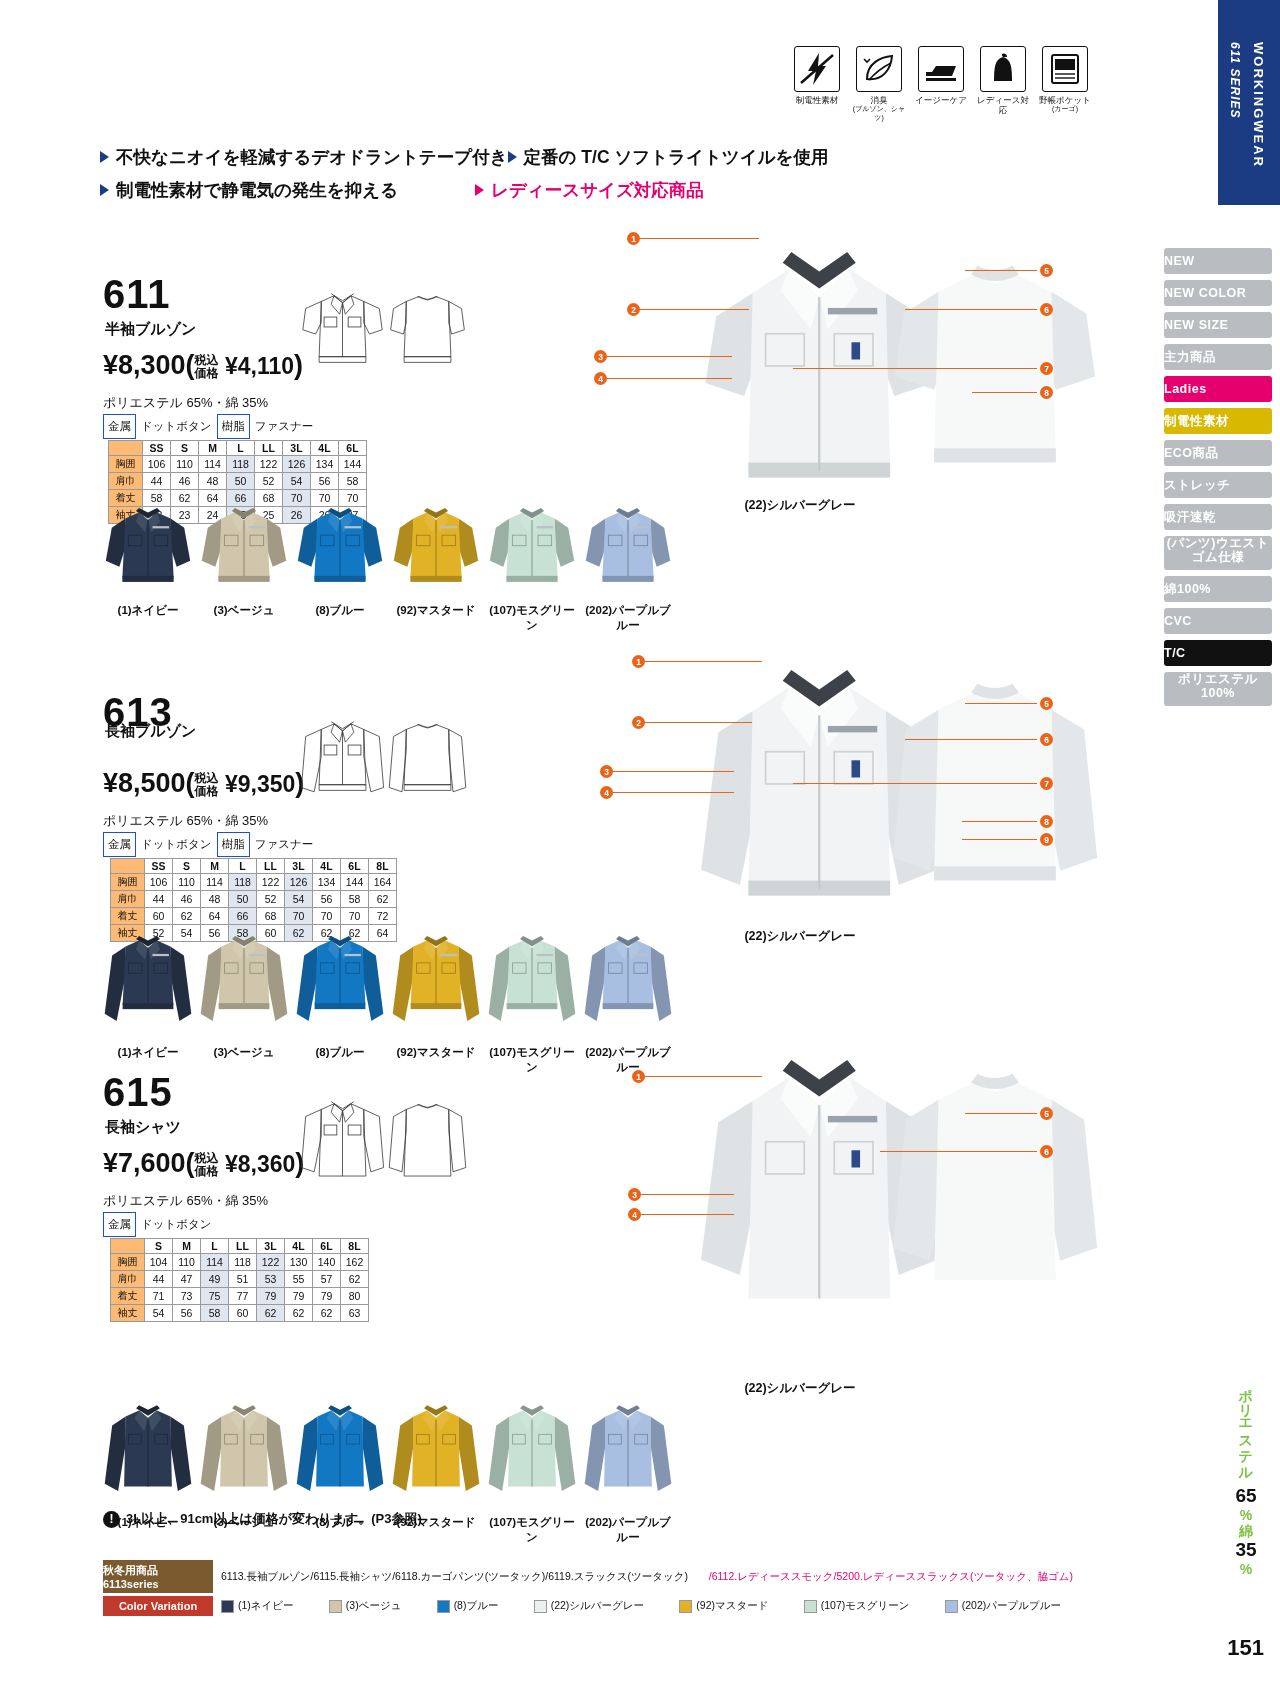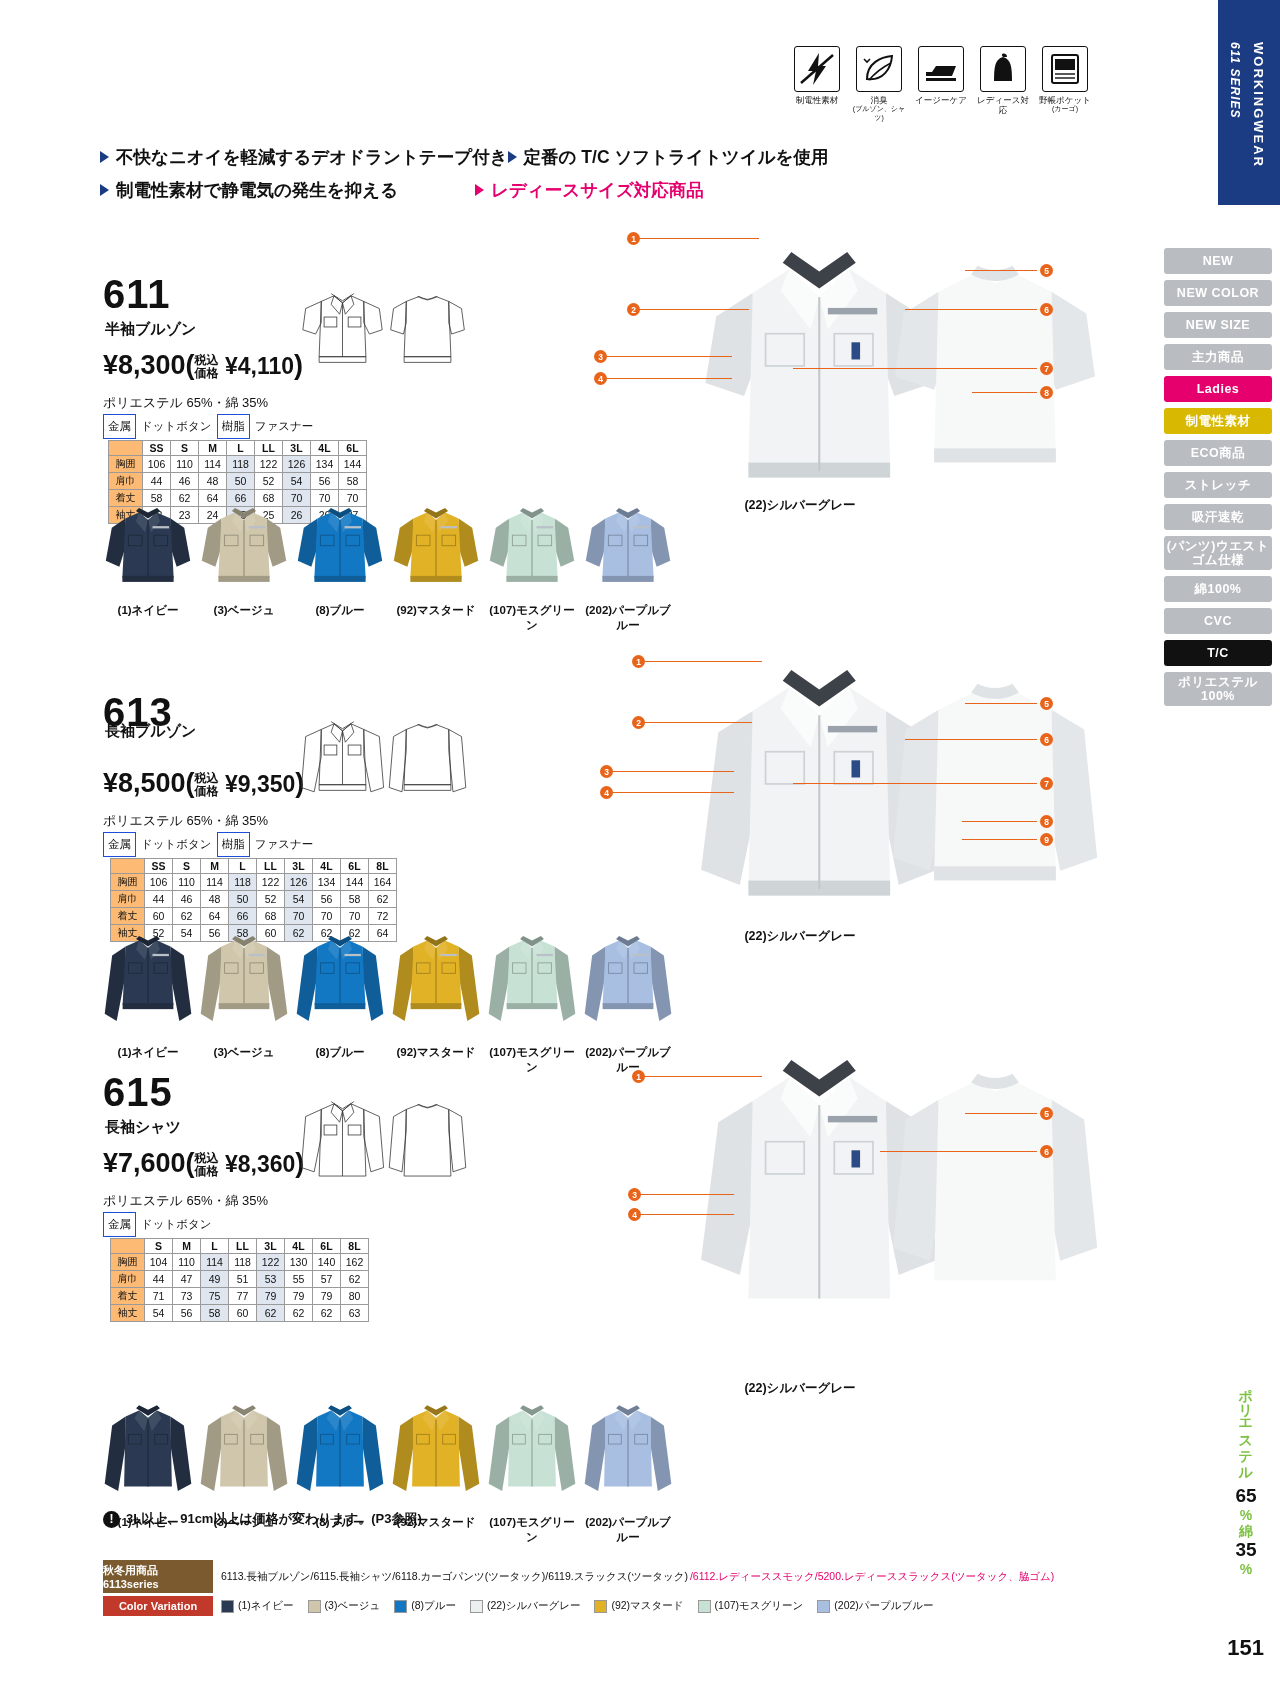--- a/index.html
+++ b/index.html
@@ -22,21 +22,21 @@
     position:absolute; writing-mode:vertical-rl; text-orientation:mixed;
     letter-spacing:1px;
   }
   .rail-header .series { right:38px; top:42px; font-size:12px; font-weight:bold; font-style:italic; }
   .rail-header .ww { right:14px; top:42px; font-size:13px; font-weight:bold; letter-spacing:2px; }
 
   .rail-tags { position:absolute; right:8px; top:248px; width:108px; }
   .rail-tags .tag {
     width:108px; height:26px; margin-bottom:6px; border-radius:3px;
     background:#b9bcc0; color:#fff; font-size:12.5px; font-weight:bold;
-    display:flex; align-items:center; justify-content:center;
+    display:flex; align-items:center; 
     letter-spacing:0.5px;
   }
   .rail-tags .tag.two-line { height:34px; line-height:1.15; text-align:center; flex-direction:column; }
   .rail-tags .tag.ladies { background:#e5006e; }
   .rail-tags .tag.antistatic { background:#d8b800; }
   .rail-tags .tag.tc { background:#111111; }
 
   .rail-bottom {
     position:absolute; right:10px; bottom:112px; width:48px; text-align:center;
     font-size:15px; font-weight:bold; line-height:1.15;
@@ -137,21 +137,21 @@
   .g-photo { display:block; margin:0 auto; }
 
   
   .footnote { position:absolute; left:103px; top:1510px; font-size:13px; display:flex; align-items:center; gap:6px; font-weight:bold;}
   .excl { width:17px;height:17px;border-radius:50%;background:#111;color:#fff;font-size:12px;display:flex;align-items:center;justify-content:center;font-weight:bold;}
   .foot-table { position:absolute; left:103px; top:1536px; width:970px; font-size:10.5px;margin-top:24px; }
   .ft-row { display:flex; align-items:stretch; margin-bottom:3px; }
   .ft-label { width:110px; color:#fff; font-weight:bold; font-size:11px; display:flex; align-items:center; justify-content:center; padding:3px 0; }
   .ft-label.a { background:#7a5a2e; }
   .ft-label.b { background:#c0392b; }
-  .ft-body { flex:1; padding:3px 0 3px 8px; display:flex; align-items:center; flex-wrap:wrap; gap:0 2px;}
+  .ft-body { flex:1; padding:3px 0 3px 8px; display:flex; align-items:center; flex-wrap:wrap; gap:0 2px;justify-content:space-between;}
   .ft-pink { color:#e5006e; }
   .cv-item { display:flex; align-items:center; gap:4px; margin-right:12px; }
   .cv-chip { width:13px; height:13px; border:1px solid #999; display:inline-block; }
 </style>
 </head>
 <body>
 
 <div class="page">
 
   <div class="right-rail">

